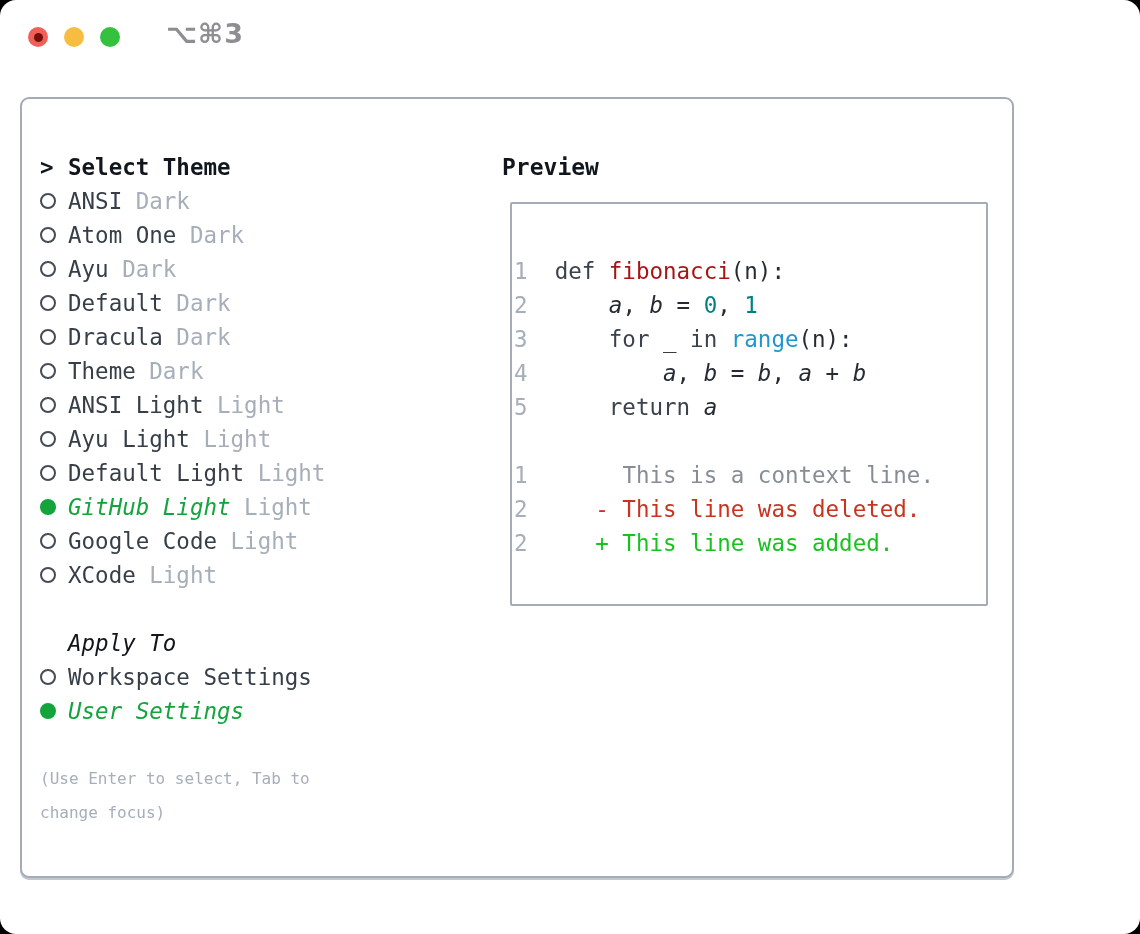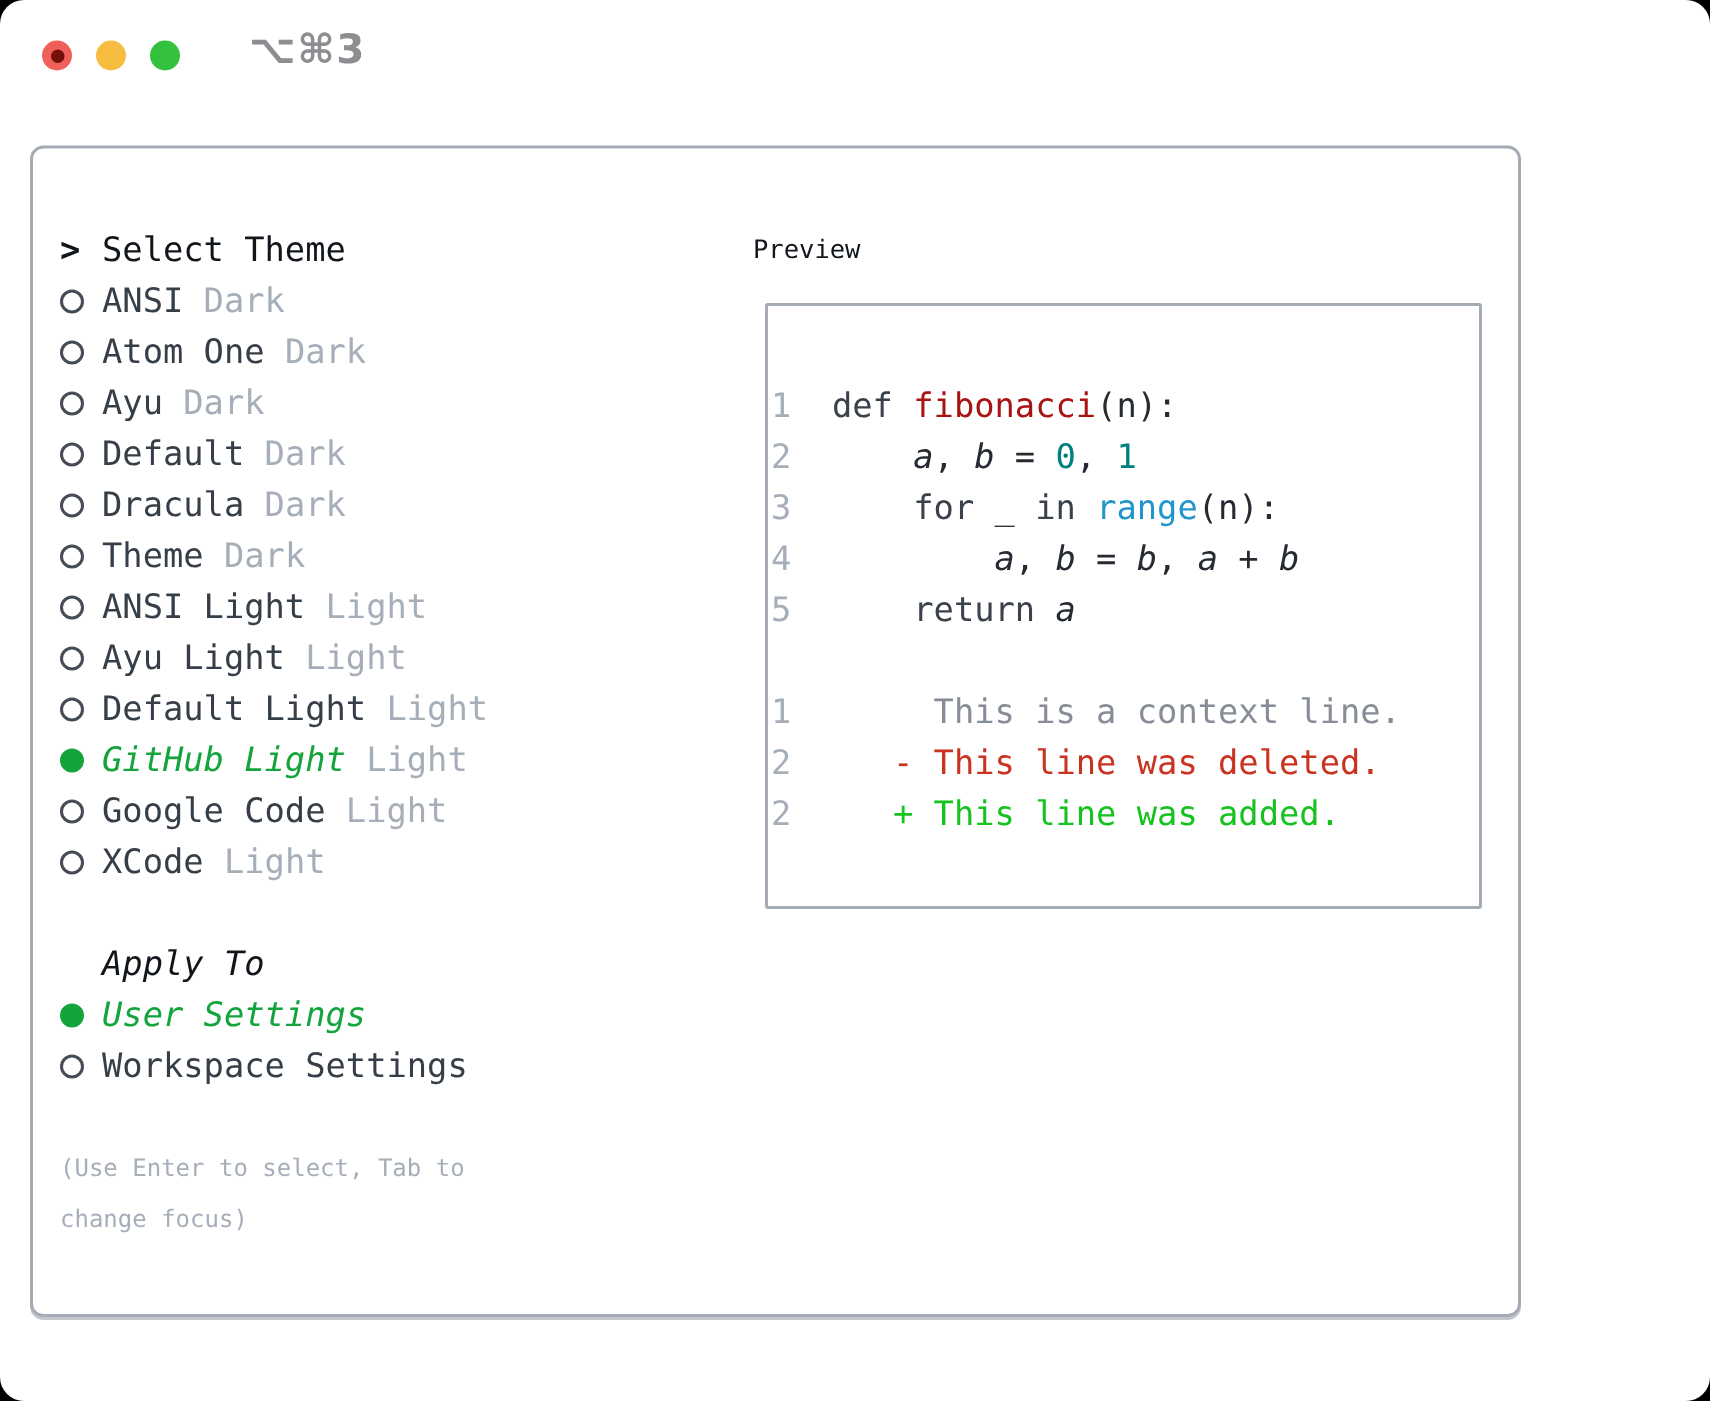--- a/index.html
+++ b/index.html
@@ -30,34 +30,34 @@
   
   .panel{
     position:absolute;left:20px;top:97px;width:994px;height:781px;
     border:2px solid var(--border);border-radius:9px;box-sizing:border-box;
     background:#fff; box-shadow:0 2px 0 rgba(120,130,145,.45);
   }
   .left-col{position:absolute;left:18px;top:51px;font-size:22.5px;}
   .row{height:34px;line-height:34px;white-space:pre;display:flex;align-items:center;}
   .cell{display:inline-flex;width:28px;align-items:center;flex:0 0 28px;}
   .prompt{color:var(--ink);font-weight:bold;}
-  .hdr{color:var(--ink);font-weight:normal;}
+  .hdr{color:var(--ink);font-weight:bold;}
   .hdr2{color:var(--ink);font-style:italic;}
   .radio{width:12px;height:12px;border:2px solid var(--ring);border-radius:50%;box-sizing:content-box;}
   .radio.sel{background:var(--green);border-color:var(--green);}
   .optname{color:var(--text);}
   .optname.sel{color:var(--green);font-style:italic;}
   .opttag{color:var(--muted);}
   .spacer{height:34px;}
   .hint{color:var(--muted);font-size:16px;}
   .hint div{height:34px;line-height:34px;white-space:pre;}
   
   .preview-title{
     position:absolute;left:480px;top:51px;height:34px;line-height:34px;
-    color:var(--ink);font-weight:normal;font-size:17px;
+    color:var(--ink);font-weight:bold;font-size:23px;
   }
   .preview-box{
     position:absolute;left:488px;top:103px;width:478px;height:404px;
     border:2px solid var(--border);box-sizing:border-box;border-radius:2px;
     padding:16px 0 0 2px;overflow:hidden;background:#fff;
   }
   .pline{height:34px;line-height:34px;white-space:pre;font-size:22.5px;}
   .c-num{color:var(--muted);}
   .c-plain{color:var(--plain);}
   .c-kw{color:var(--kw);}
@@ -109,22 +109,22 @@
         </div>
 
       <div class="spacer"></div>
 
       <div class="row">
         <span class="cell"></span>
         <span class="hdr2">Apply To</span>
       </div>
 
       <div id="applyRows">
+          <div class="row"><span class="cell"><span class="radio"></span></span><span class="optname">Workspace Settings</span></div>
           <div class="row"><span class="cell"><span class="radio sel"></span></span><span class="optname sel">User Settings</span></div>
-          <div class="row"><span class="cell"><span class="radio"></span></span><span class="optname">Workspace Settings</span></div>
         </div>
 
       <div class="spacer"></div>
 
       <div class="hint">
         <div>(Use Enter to select, Tab to</div>
         <div>change focus)</div>
       </div>
     </div>
 

